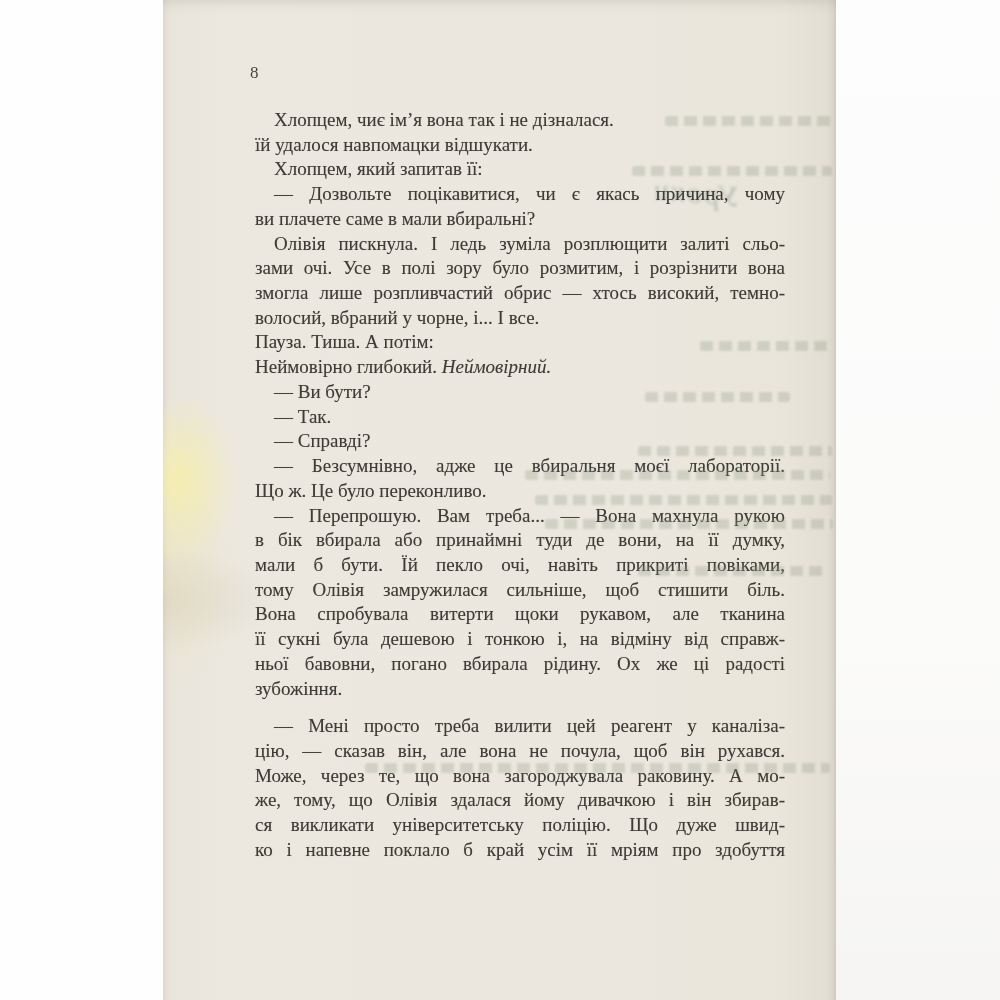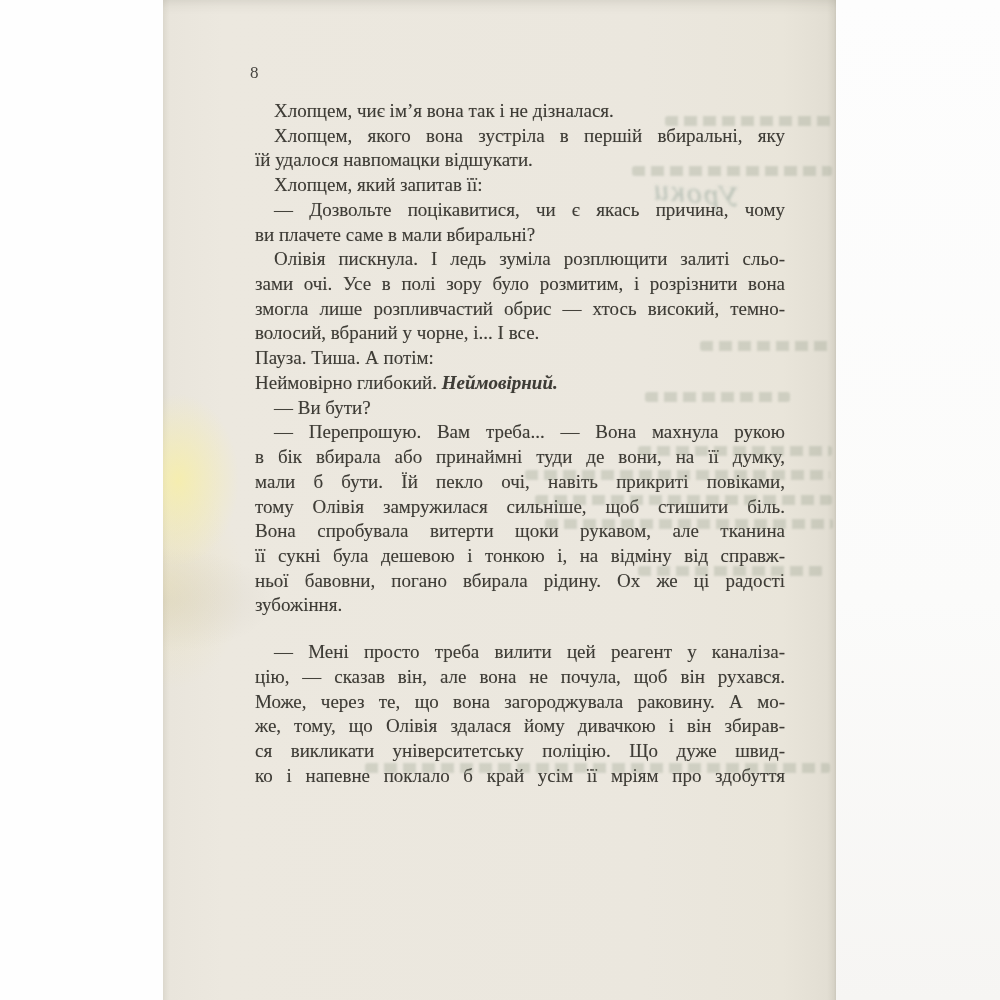--- a/index.html
+++ b/index.html
@@ -22,30 +22,30 @@
       radial-gradient(110px 150px at 5px 585px, rgba(236,226,182,.45), rgba(236,226,182,0) 70%),
       radial-gradient(150px 70px at 0px 600px, rgba(125,115,98,.13), rgba(125,115,98,0) 75%),
       linear-gradient(90deg,#dfdbd0 0px,#e9e5dc 7px,#ece8df 60px,#ebe7de 480px,#e9e5da 620px,#e2ded3 664px,#d8d4c8 671px,#cfcbbf 673px);
     box-shadow:inset 0 10px 14px -10px rgba(120,115,100,.28);
   }
   .pagenum{
     position:absolute;left:87px;top:63px;
     font-size:17px;color:#474540;letter-spacing:.5px;
   }
   .textcol{
-    position:absolute;left:92px;top:99px;width:530px;
+    position:absolute;left:92px;top:108px;width:530px;
     font-size:19px;line-height:24.72px;color:#3e3c36;
     text-shadow:0 0 .7px rgba(62,60,54,.35);
   }
   .para{margin:0;}
-  .para.gap{margin-top:22px;}
+  .para.gap{margin-top:13px;}
   .line{height:24.72px;text-align:left;white-space:normal;}
   .line.first{text-indent:19px;}
   .line.j{text-align:justify;text-align-last:justify;}
-  .it{font-style:italic;font-weight:bold;}
+  .it{font-style:italic;}
   
   .ghost{
     position:absolute;height:10px;border-radius:3px;opacity:.55;
     background:repeating-linear-gradient(90deg, rgba(146,156,136,.55) 0 13px, rgba(146,156,136,0) 13px 19px);
     filter:blur(1.2px);
   }
   .ghost-title{
     position:absolute;left:489px;top:176px;
     transform:scaleX(-1) rotate(-5deg);
     font-style:italic;font-size:30px;letter-spacing:2px;
@@ -63,21 +63,20 @@
   <div class="page">
     <div class="pagenum">8</div>
 
     <div class="ghost-title">Уроки</div>
 
     <div class="textcol">
         <div class="para">
           <div class="line first"><span>Хлопцем, чиє ім’я вона так і не дізналася.</span></div>
         </div>
         <div class="para">
-          <div class="line j first"><span>Хлопцем, якого вона зустріла в першій вбиральні, яку</span></div>
           <div class="line"><span>їй удалося навпомацки відшукати.</span></div>
         </div>
         <div class="para">
           <div class="line first"><span>Хлопцем, який запитав її:</span></div>
         </div>
         <div class="para">
           <div class="line j first"><span>— Дозвольте поцікавитися, чи є якась причина, чому</span></div>
           <div class="line"><span>ви плачете саме в мали вбиральні?</span></div>
         </div>
         <div class="para">
@@ -87,20 +86,30 @@
           <div class="line"><span>волосий, вбраний у чорне, і... І все.</span></div>
         </div>
         <div class="para">
           <div class="line"><span>Пауза. Тиша. А потім:</span></div>
         </div>
         <div class="para">
           <div class="line"><span>Неймовірно глибокий. </span><span class="it">Неймовірний.</span></div>
         </div>
         <div class="para">
           <div class="line first"><span>— Ви бути?</span></div>
+        </div>
+        <div class="para">
+          <div class="line first"><span>— Так.</span></div>
+        </div>
+        <div class="para">
+          <div class="line first"><span>— Справді?</span></div>
+        </div>
+        <div class="para">
+          <div class="line j first"><span>— Безсумнівно, адже це вбиральня моєї лабораторії.</span></div>
+          <div class="line"><span>Що ж. Це було переконливо.</span></div>
         </div>
         <div class="para">
           <div class="line j first"><span>— Перепрошую. Вам треба... — Вона махнула рукою</span></div>
           <div class="line j"><span>в бік вбирала або принаймні туди де вони, на її думку,</span></div>
           <div class="line j"><span>мали б бути. Їй пекло очі, навіть прикриті повіками,</span></div>
           <div class="line j"><span>тому Олівія замружилася сильніше, щоб стишити біль.</span></div>
           <div class="line j"><span>Вона спробувала витерти щоки рукавом, але тканина</span></div>
           <div class="line j"><span>її сукні була дешевою і тонкою і, на відміну від справж-</span></div>
           <div class="line j"><span>ньої бавовни, погано вбирала рідину. Ох же ці радості</span></div>
           <div class="line"><span>зубожіння.</span></div>

